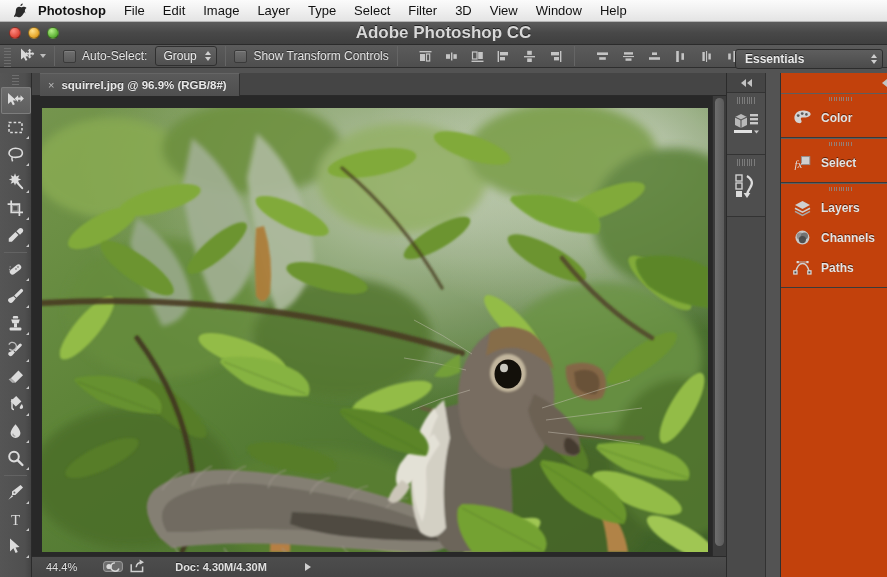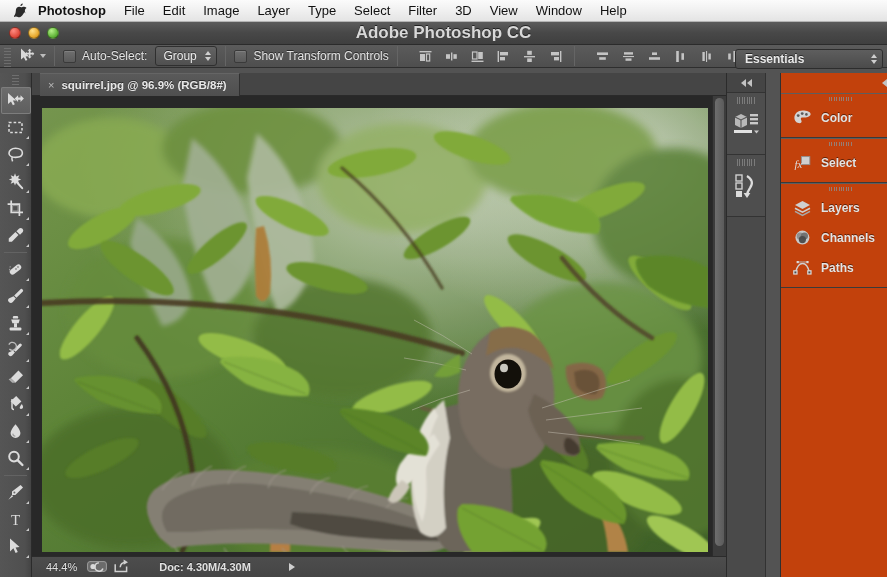--- a/index.html
+++ b/index.html
@@ -141,21 +141,21 @@
   }
 
   
   .statusbar {
     position:absolute; left:32px; top:556px; width:694px; height:21px;
     background: linear-gradient(to bottom,#4d4d4d,#454545);
     border-top:1px solid #2b2b2b;
     display:flex; align-items:center; gap:0;
     font-size:11px; color:#e0e0e0;
   }
-  .sb-zoom { padding:0 10px 0 14px; text-shadow:0 -1px 0 rgba(0,0,0,.5); }
+  .sb-zoom { padding:0 26px 0 14px; text-shadow:0 -1px 0 rgba(0,0,0,.5); }
   .sb-doc { margin-left:30px; text-shadow:0 -1px 0 rgba(0,0,0,.5); font-weight:bold; }
   .sb-tri { margin-left:38px; width:0;height:0;
     border-top:4.5px solid transparent;border-bottom:4.5px solid transparent;border-left:6px solid #cfcfcf; }
 
   
   .dockstrip {
     position:absolute; left:726px; top:73px; width:40px; height:504px;
     background:#454545; border-left:1px solid #2b2b2b; border-right:1px solid #323232;
   }
   .dock-collapse {

